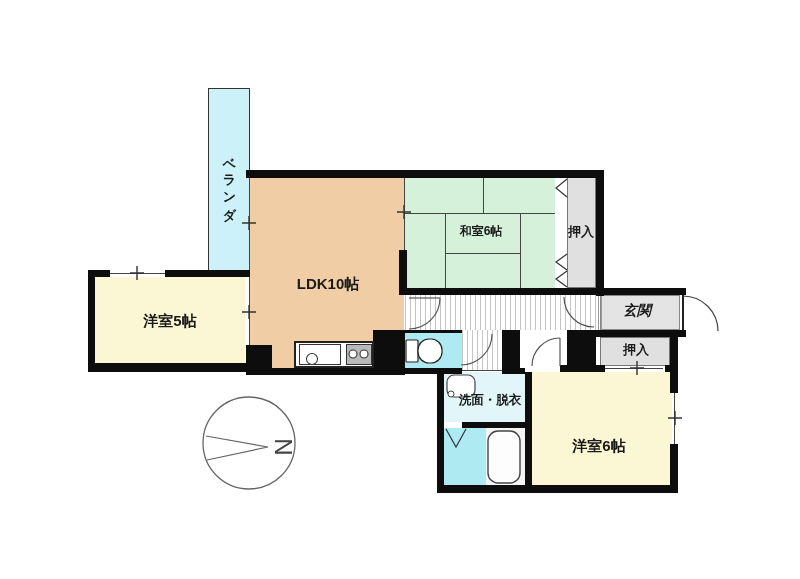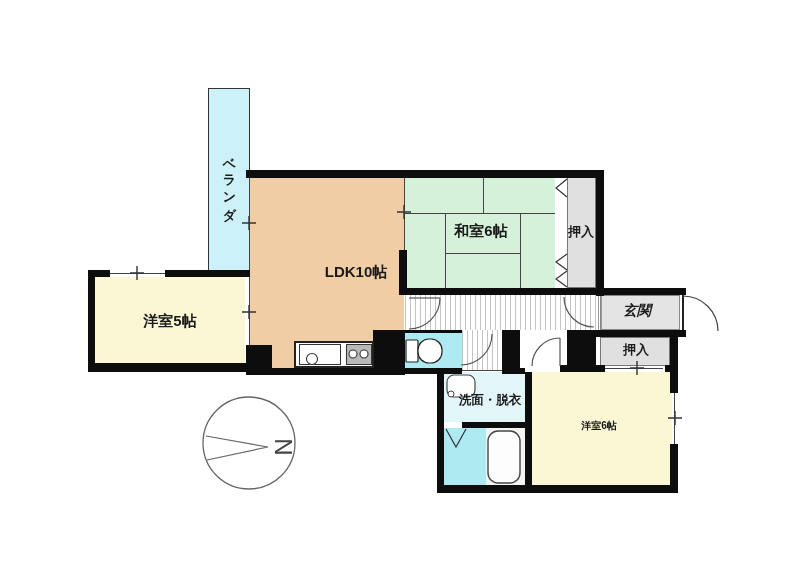--- a/index.html
+++ b/index.html
@@ -135,22 +135,22 @@
     <circle cx="364" cy="354" r="4" fill="#fff" stroke="#333" stroke-width="1.1"></circle>
 
     <g>
       <circle cx="249" cy="443" r="46" fill="none" stroke="#666" stroke-width="1.3"></circle>
       <path d="M 206 436 L 268 447 L 207 460" fill="none" stroke="#666" stroke-width="1.2"></path>
       <text x="282" y="454" transform="rotate(90 282 447)" font-size="24" fill="#444" text-anchor="middle">N</text>
     </g>
   </svg>
 
   <div class="lbl vert" style="left:229px;top:182px;font-size:13px;">ベランダ</div>
-  <div class="lbl" style="left:328px;top:272px;font-size:15px;margin-left:28px;">LDK10帖</div>
-  <div class="lbl" style="left:481px;top:231px;font-size:15px;">和室6帖</div>
+  <div class="lbl" style="left:328px;top:284px;font-size:15px;">LDK10帖</div>
+  <div class="lbl" style="left:481px;top:231px;font-size:12px;">和室6帖</div>
   <div class="lbl" style="left:581px;top:232px;font-size:13px;">押入</div>
   <div class="lbl" style="left:637px;top:311px;font-size:14px;font-style:italic;">玄関</div>
   <div class="lbl" style="left:636px;top:350px;font-size:13px;">押入</div>
   <div class="lbl" style="left:170px;top:321px;font-size:15px;">洋室5帖</div>
-  <div class="lbl" style="left:599px;top:426px;font-size:10px;text-align:right;">洋室6帖</div>
+  <div class="lbl" style="left:599px;top:446px;font-size:15px;text-align:right;">洋室6帖</div>
   <div class="lbl" style="left:490px;top:400px;font-size:12.5px;text-align:right;">洗面・脱衣</div>
 
 </div>
 
 </body></html>

